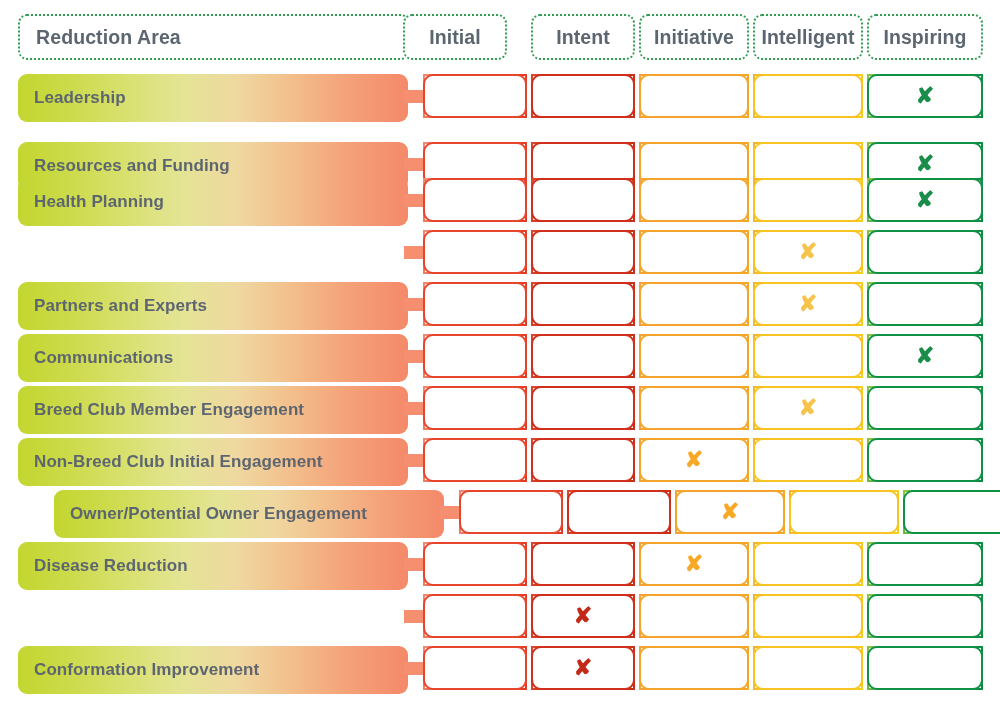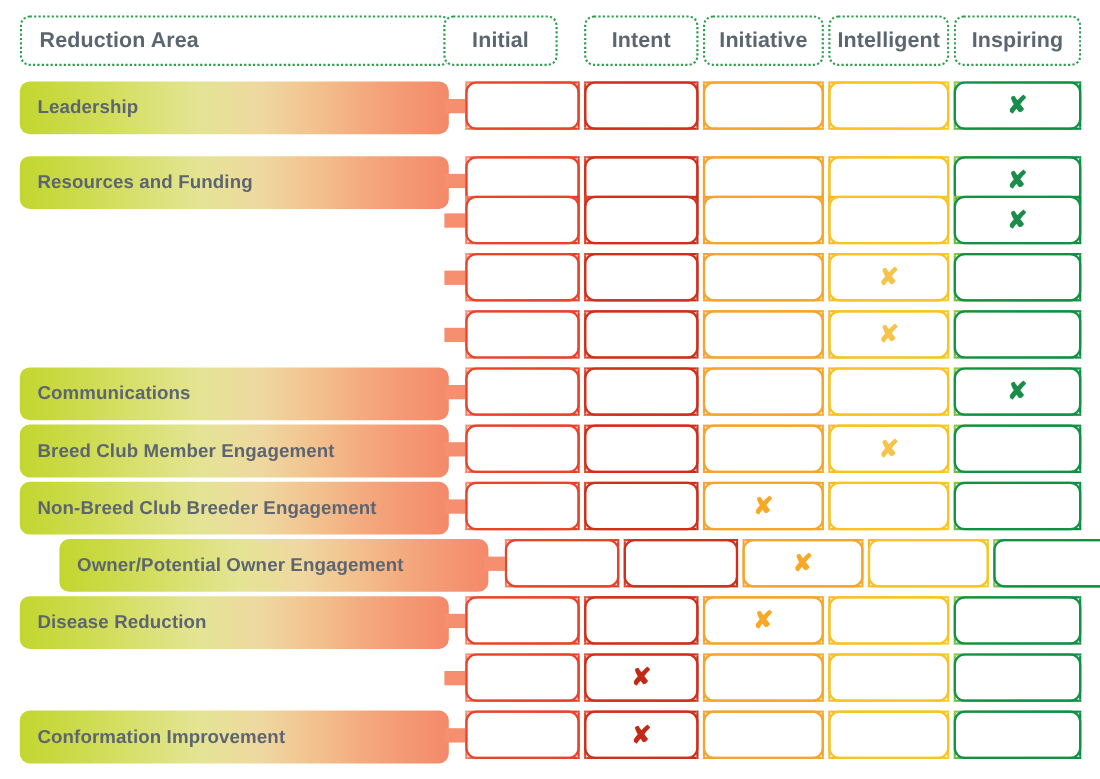--- a/index.html
+++ b/index.html
@@ -220,20 +220,23 @@
       <div class="cell stage-3" style="left: 753px; width: 110px;">
         <span class="cell-inner"></span>
         <span class="mark stage-3 empty">✘</span>
       </div>
       <div class="cell stage-4" style="left: 867px; width: 116px;">
         <span class="cell-inner"></span>
         <span class="mark stage-4">✘</span>
       </div>
     </div>
     <div class="row" style="top: 178px;">
+      <div class="label-pill">
+        <span class="label-text">Health Planning</span>
+      </div>
       <div class="connector"></div>
       <div class="cell stage-0" style="left: 423px; width: 104px;">
         <span class="cell-inner"></span>
         <span class="mark stage-0 empty">✘</span>
       </div>
       <div class="cell stage-1" style="left: 531px; width: 104px;">
         <span class="cell-inner"></span>
         <span class="mark stage-1 empty">✘</span>
       </div>
       <div class="cell stage-2" style="left: 639px; width: 110px;">
@@ -266,20 +269,23 @@
       <div class="cell stage-3" style="left: 753px; width: 110px;">
         <span class="cell-inner"></span>
         <span class="mark stage-3">✘</span>
       </div>
       <div class="cell stage-4" style="left: 867px; width: 116px;">
         <span class="cell-inner"></span>
         <span class="mark stage-4 empty">✘</span>
       </div>
     </div>
     <div class="row" style="top: 282px;">
+      <div class="label-pill">
+        <span class="label-text">Partners and Experts</span>
+      </div>
       <div class="connector"></div>
       <div class="cell stage-0" style="left: 423px; width: 104px;">
         <span class="cell-inner"></span>
         <span class="mark stage-0 empty">✘</span>
       </div>
       <div class="cell stage-1" style="left: 531px; width: 104px;">
         <span class="cell-inner"></span>
         <span class="mark stage-1 empty">✘</span>
       </div>
       <div class="cell stage-2" style="left: 639px; width: 110px;">
@@ -342,21 +348,21 @@
         <span class="cell-inner"></span>
         <span class="mark stage-3">✘</span>
       </div>
       <div class="cell stage-4" style="left: 867px; width: 116px;">
         <span class="cell-inner"></span>
         <span class="mark stage-4 empty">✘</span>
       </div>
     </div>
     <div class="row" style="top: 438px;">
       <div class="label-pill">
-        <span class="label-text">Non-Breed Club Breeder Engagement</span>
+        <span class="label-text">Non-Breed Club Initial Engagement</span>
       </div>
       <div class="connector"></div>
       <div class="cell stage-0" style="left: 423px; width: 104px;">
         <span class="cell-inner"></span>
         <span class="mark stage-0 empty">✘</span>
       </div>
       <div class="cell stage-1" style="left: 531px; width: 104px;">
         <span class="cell-inner"></span>
         <span class="mark stage-1 empty">✘</span>
       </div>

